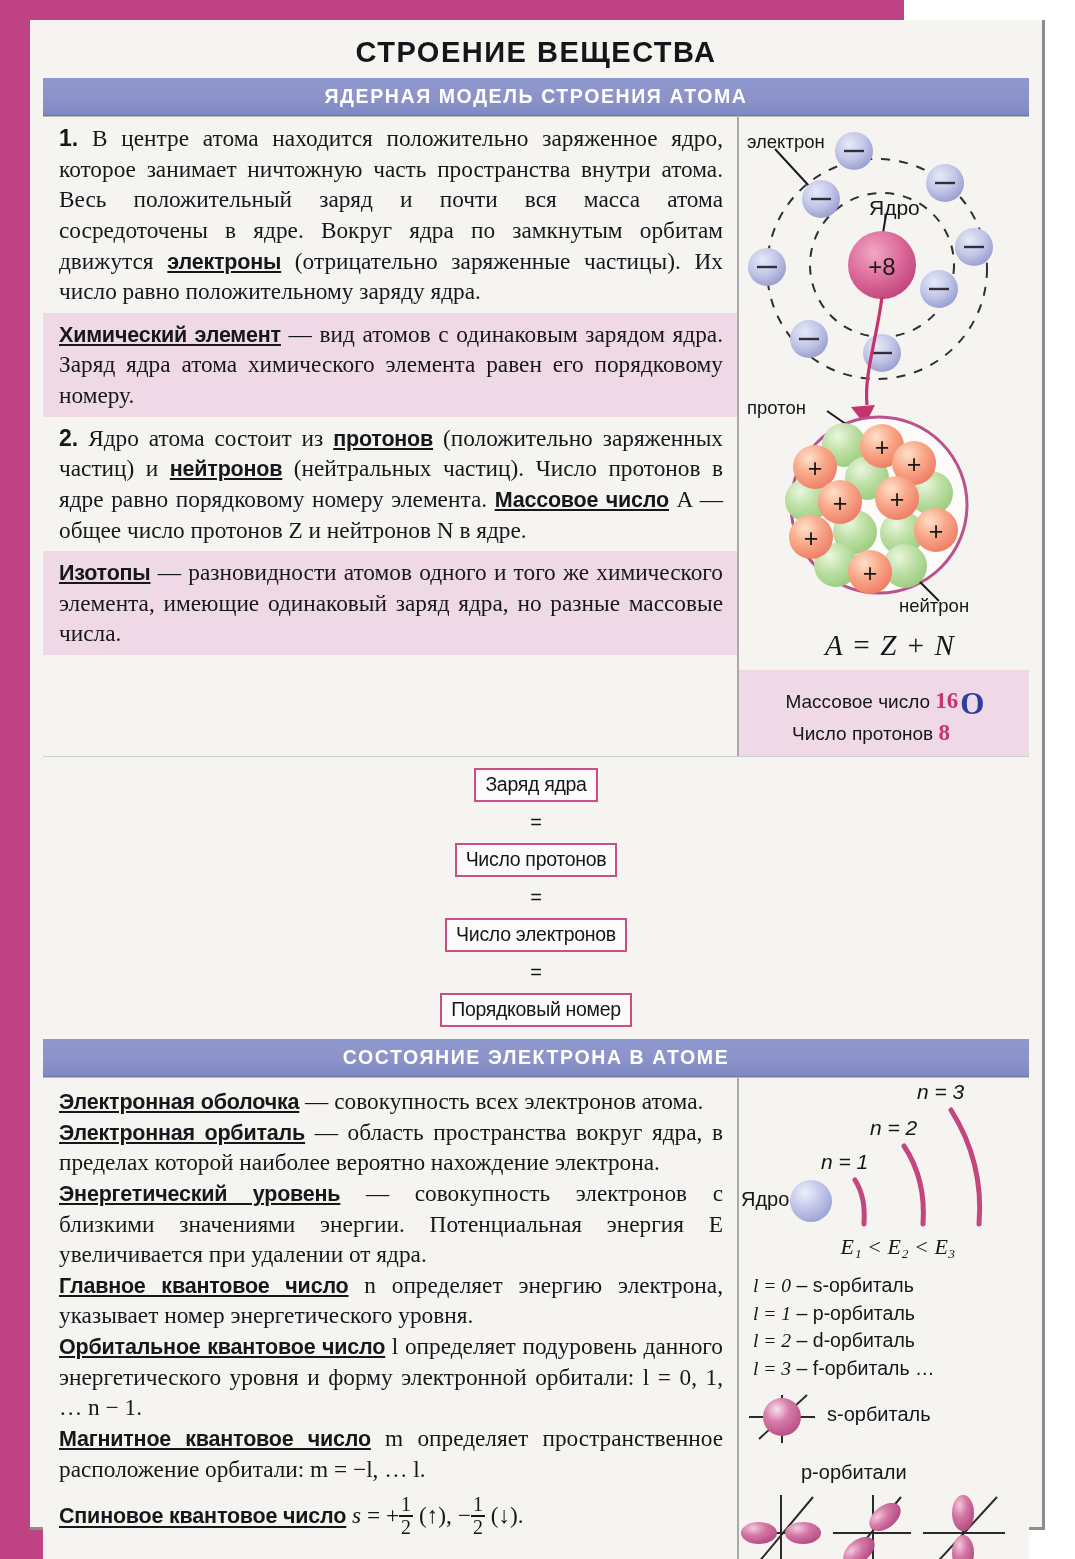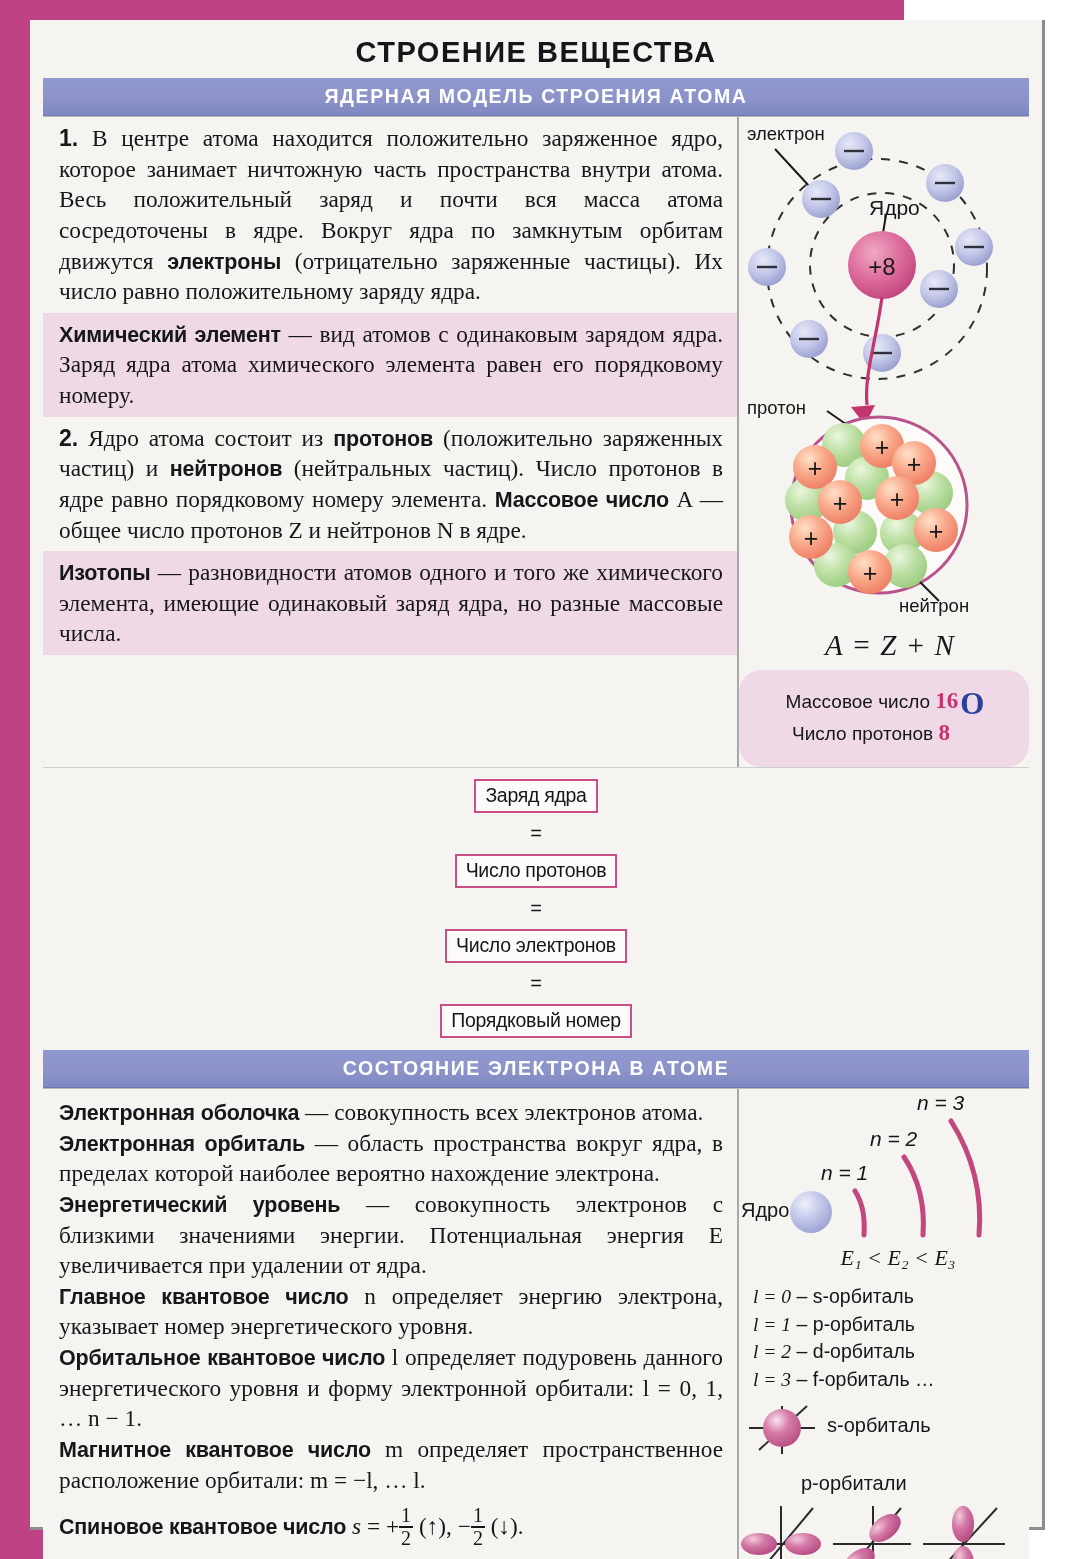--- a/index.html
+++ b/index.html
@@ -89,20 +89,21 @@
     color: #16171b;
     text-align: justify;
     box-sizing: border-box;
   }
   .tblock.pink { background: #f0d9e6; }
   .tblock b, .bold {
     font-family: "Liberation Sans", sans-serif;
     font-weight: bold;
     font-size: 21.5px;
     letter-spacing: -0.2px;
+    text-decoration: underline;
   }
   .num {
     font-family: "Liberation Sans", sans-serif;
     font-weight: bold;
     font-size: 23px;
   }
   .it { font-style: italic; font-family: "Liberation Serif", serif; }
 
   
   .eqstrip {
@@ -141,27 +142,26 @@
     position: absolute;
     font-family: "Liberation Sans", sans-serif;
     font-size: 18.5px;
     color: #15161a;
     white-space: nowrap;
   }
 
   
   .iso-strip {
     background: #f0d9e6;
-    padding: 8px 0 20px 0;
+    padding: 8px 0 9px 0;
     text-align: center;
     font-family: "Liberation Sans", sans-serif;
     font-size: 19px;
     color: #15161a;
     line-height: 1.28;
-    border-radius: 22px;
   }
   .iso-row { display: block; white-space: nowrap; }
   .iso-num {
     color: #c8336f;
     font-family: "Liberation Serif", serif;
     font-weight: bold;
     font-size: 23px;
   }
   .iso-sym {
     color: #2a3f9e;
@@ -286,21 +286,21 @@
               <circle cx="206" cy="66" r="19" fill="url(#elecG)"></circle>
                 <line x1="196" y1="66" x2="216" y2="66" stroke="#30303c" stroke-width="2.4"></line>
               <circle cx="235" cy="130" r="19" fill="url(#elecG)"></circle>
                 <line x1="225" y1="130" x2="245" y2="130" stroke="#30303c" stroke-width="2.4"></line>
               <circle cx="200" cy="172" r="19" fill="url(#elecG)"></circle>
                 <line x1="190" y1="172" x2="210" y2="172" stroke="#30303c" stroke-width="2.4"></line>
             </g>
 
             <path d="M143,180 C137,225 125,258 128,288" fill="none" stroke="#c4346f" stroke-width="3.2"></path>
           </svg>
-          <span class="fig-label" style="left:8px; top:6px;">электрон</span>
+          <span class="fig-label" style="left:8px; top:14px;">электрон</span>
           <span class="fig-label" style="left:130px; top:79px; font-size:21px;">Ядро</span>
         </div>
 
         <div class="fig" style="height:222px; margin-top:-8px;">
           <svg width="290" height="222" viewBox="0 0 290 222">
             <defs>
               <radialGradient id="protG" cx="36%" cy="30%" r="72%">
                 <stop offset="0%" stop-color="#ffe1c9"></stop>
                 <stop offset="50%" stop-color="#f9a98a"></stop>
                 <stop offset="100%" stop-color="#ee7f66"></stop>

